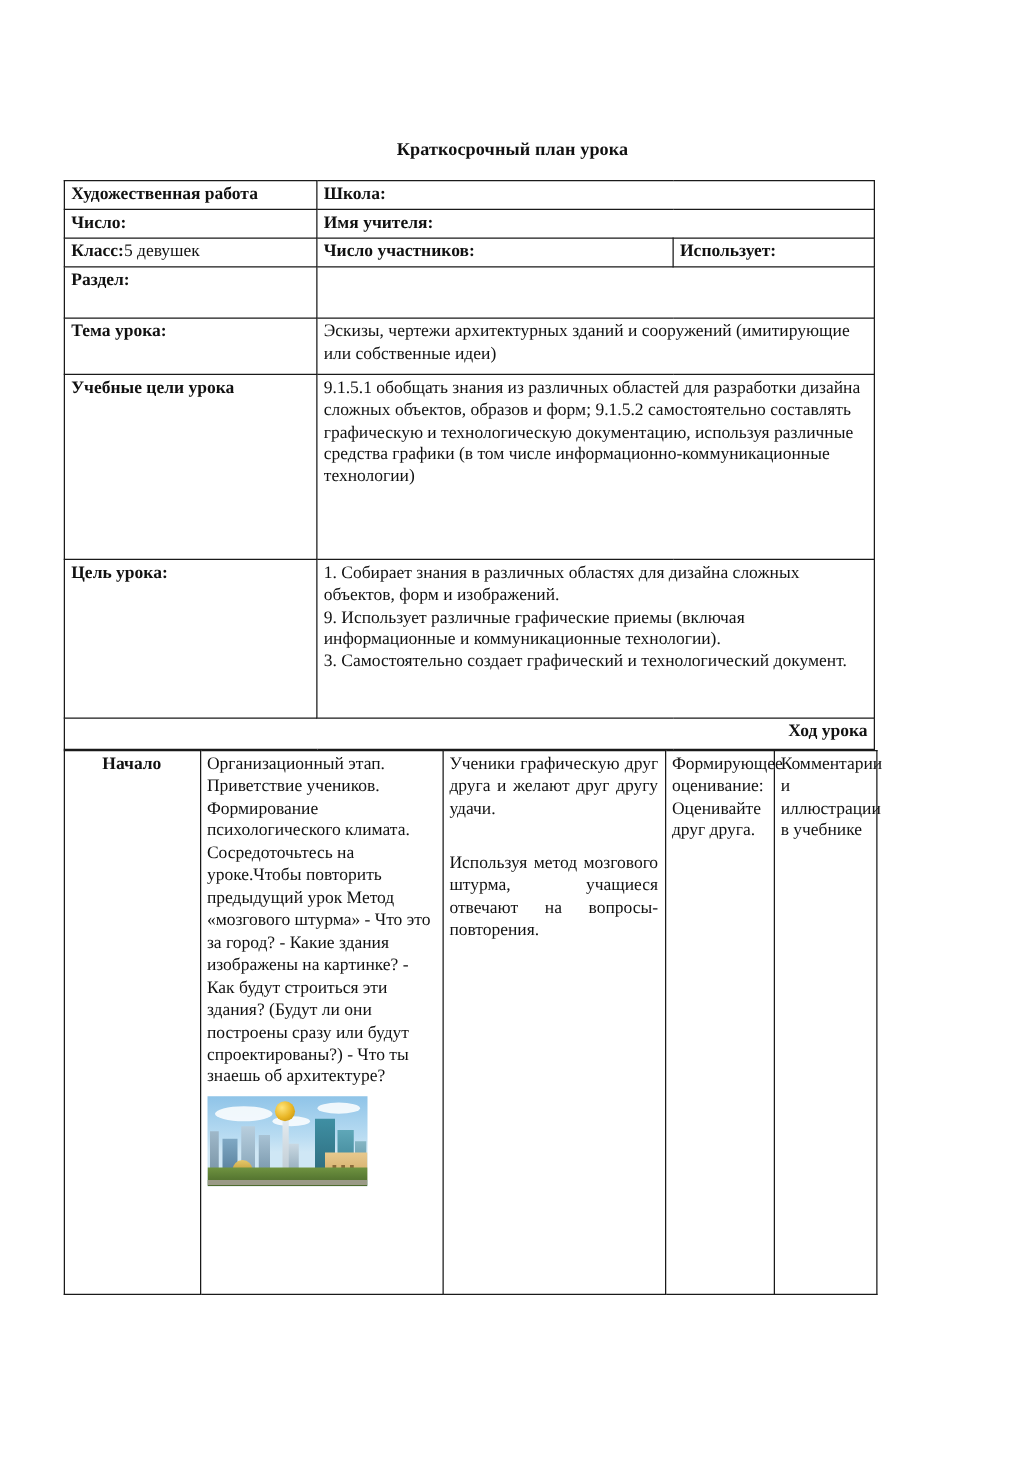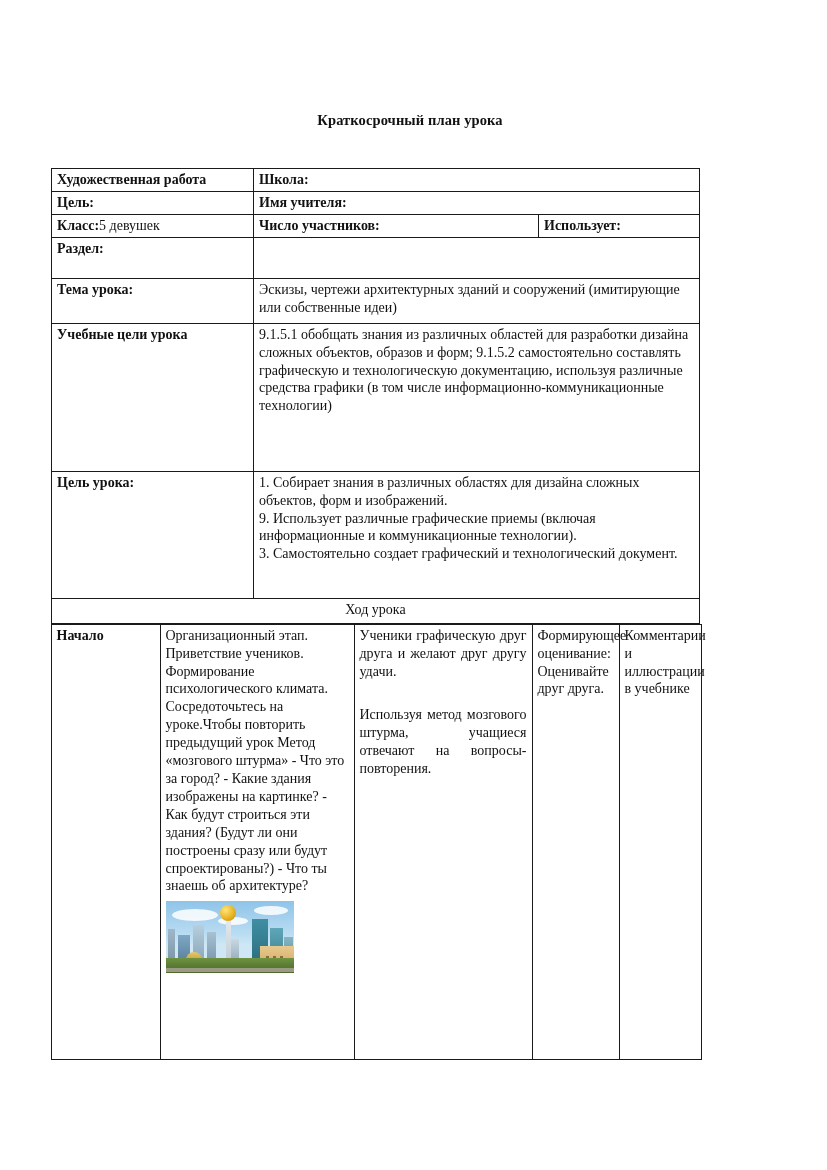--- a/index.html
+++ b/index.html
@@ -28,21 +28,21 @@
     top: 112px;
     width: 820px;
     text-align: center;
     font-size: 14.5px;
     font-weight: bold;
     letter-spacing: 0.1px;
   }
   table.plan {
     position: absolute;
     left: 51px;
-    top: 168px;
+    top: 144px;
     width: 648px;
     border-collapse: collapse;
     table-layout: fixed;
   }
   table.plan td {
     border: 1px solid #1a1a1a;
     vertical-align: top;
     padding: 2px 5px 2px 5px;
     font-size: 14px;
     line-height: 1.28;
@@ -55,33 +55,34 @@
   
   .r-razdel td { height: 36px; margin-top: 33px; }
   .r-tema td { height: 40px; }
   .r-celi td { height: 143px; }
   .r-goal td { height: 122px; }
   .r-hod td { height: 20px; }
   .r-cols td { height: 56px; }
   .r-body td { height: 430px; }
 
   .hod-title {
-    text-align: center;
-    font-weight: normal;
+    text-align: right;
+    font-weight: bold;
     font-size: 14px;
   }
   .colhead {
     text-align: center;
     font-weight: bold;
     font-size: 13.3px;
     line-height: 1.3;
     vertical-align: top;
     padding-top: 3px;
   }
   .cell-period {
+    text-align: center;
     font-weight: bold;
     font-size: 13.5px;
     padding-top: 4px;
   }
   .cell-teacher {
     font-size: 14px;
     line-height: 1.42;
     padding-top: 3px;
   }
   .cell-pupil {
@@ -199,21 +200,21 @@
       <col style="width:161px">
     </colgroup>
     <tbody>
 
       <tr>
         <td class="lbl">Художественная работа</td>
         <td class="lbl" colspan="2">Школа:</td>
       </tr>
 
       <tr>
-        <td class="lbl">Цель:</td>
+        <td class="lbl">Число:</td>
         <td class="lbl" colspan="2">Имя учителя:</td>
       </tr>
 
       <tr>
         <td><span class="lbl">Класс:</span><span>5 девушек</span></td>
         <td class="lbl">Число участников:</td>
         <td class="lbl">Использует:</td>
       </tr>
 
       <tr class="r-razdel">

